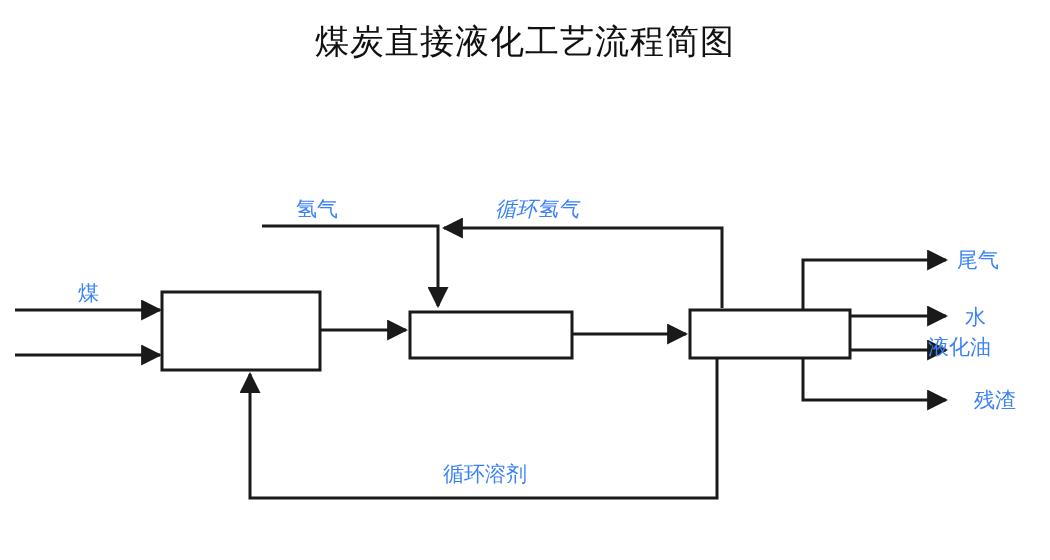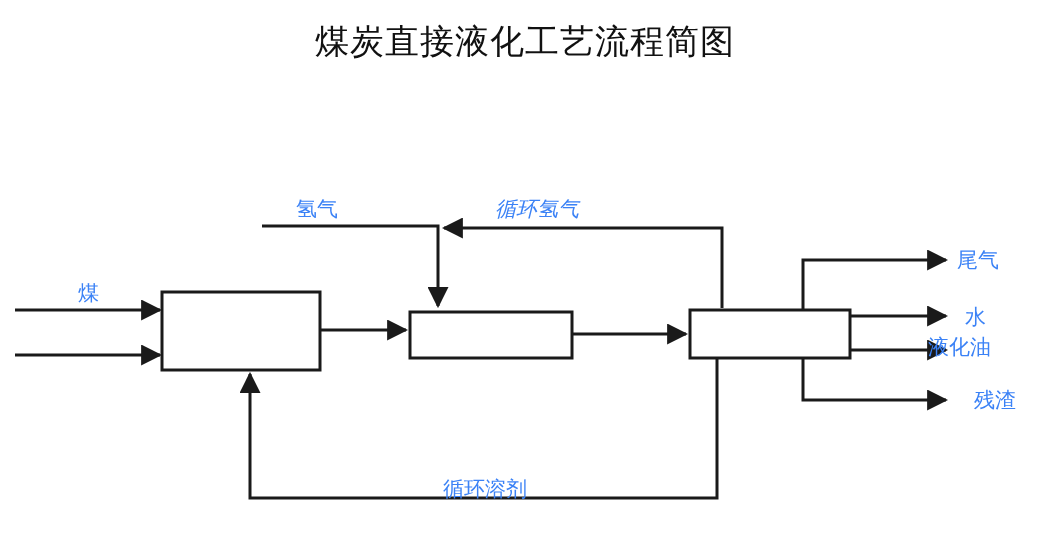--- a/index.html
+++ b/index.html
@@ -42,21 +42,21 @@
   .lbl {
     position: absolute;
     font-size: 21px;
     line-height: 25px;
     color: #3b82f6;
     white-space: nowrap;
   }
   .lbl-coal      { left: 78px;  top: 281px; }
   .lbl-h2        { left: 296px; top: 197px; }
   .lbl-rech2     { left: 495px; top: 197px; font-style: italic; }
-  .lbl-solvent   { left: 443px; top: 462px; margin-top: 15px; }
+  .lbl-solvent   { left: 443px; top: 462px; }
   .lbl-tailgas   { left: 957px; top: 248px; }
   .lbl-water     { left: 965px; top: 305px; }
   .lbl-oil       { left: 928px; top: 335px; }
   .lbl-residue   { left: 957px; top: 388px; margin-left: 17px; }
 </style>
 </head>
 <body>
 
 <div id="canvas">
 

